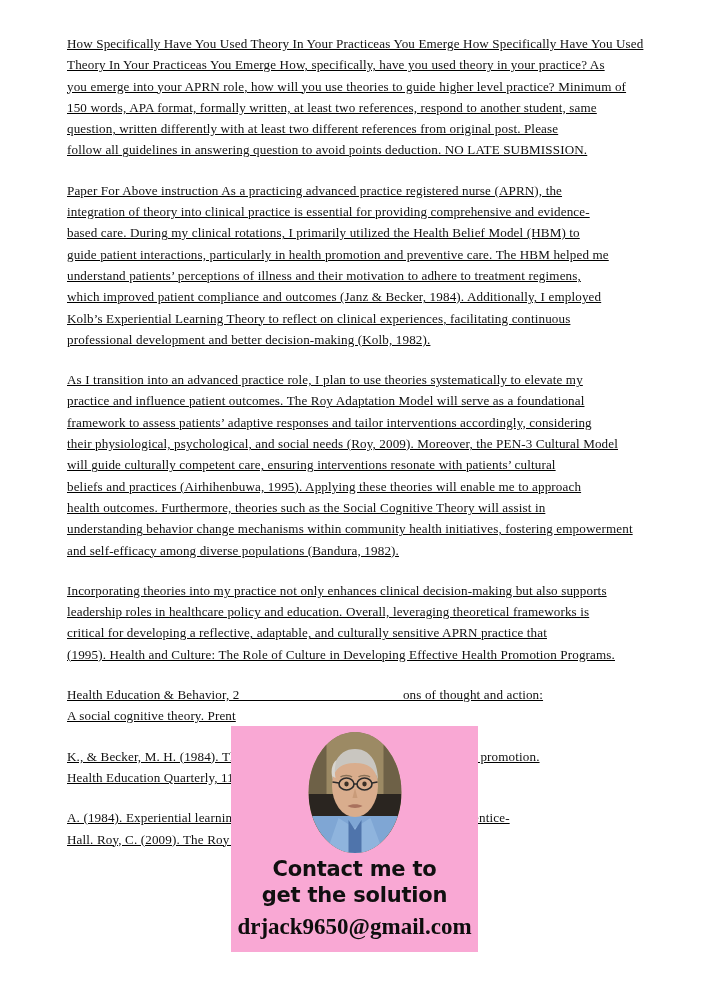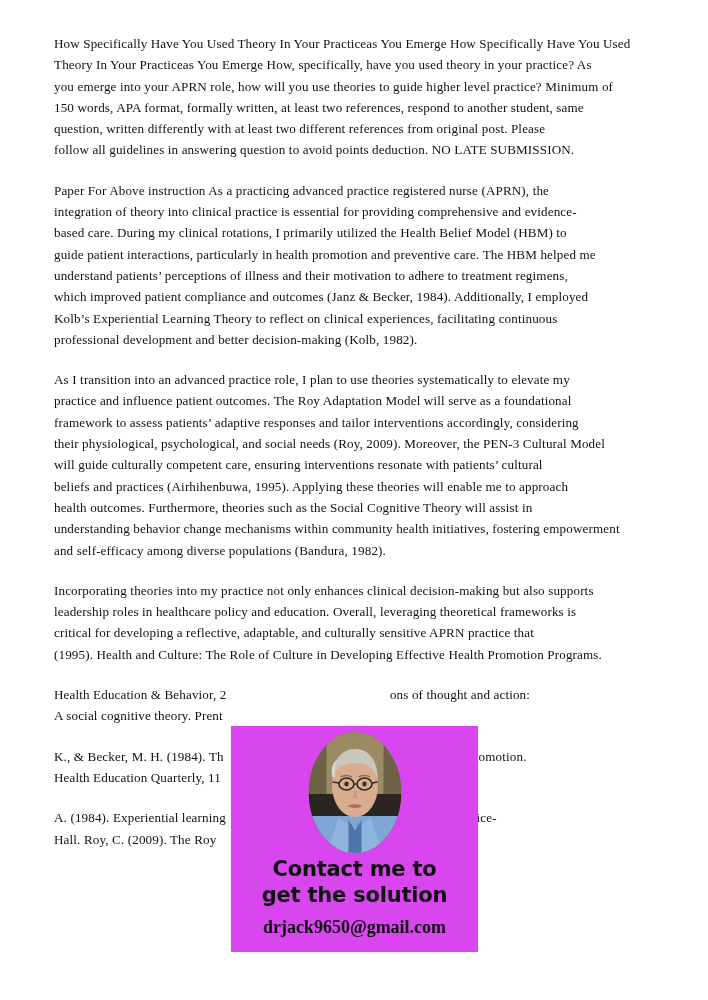--- a/index.html
+++ b/index.html
@@ -19,40 +19,41 @@
     position: absolute;
     left: 0;
     top: 0;
     width: 708px;
     height: 1000px;
     box-sizing: border-box;
     padding: 33px 38px 0 50px;
   }
 
   .para {
-    margin: 0 0 19px 4px;
+    margin: 0 0 19px 17px;
+    text-decoration: underline;
   }
 
   .line {
     display: block;
     font-size: 13.1px;
     line-height: 21.3px;
     color: #111111;
     white-space: pre;
     letter-spacing: 0.01em;
   }
 
   
   #overlay {
     position: absolute;
     left: 231px;
     top: 726px;
     width: 247px;
     height: 226px;
-    background: #d946ef;
+    background: #f9a8d4;
     overflow: hidden;
     text-align: center;
   }
 
   #portrait {
     position: absolute;
     left: 50%;
     top: 6px;
     transform: translateX(-50%);
     width: 93px;
@@ -79,21 +80,21 @@
     font-weight: bold;
     font-size: 21px;
     line-height: 26px;
     color: #101010;
     letter-spacing: -0.2px;
   }
   .ov-email {
     display: block;
     font-family: "Liberation Serif", "DejaVu Serif", serif;
     font-weight: bold;
-    font-size: 18px;
+    font-size: 23px;
     line-height: 28px;
     color: #0d0d0d;
     margin-top: 5px;
   }
 </style>
 </head>
 <body>
 
 <div id="doc">
   <div class="para">

